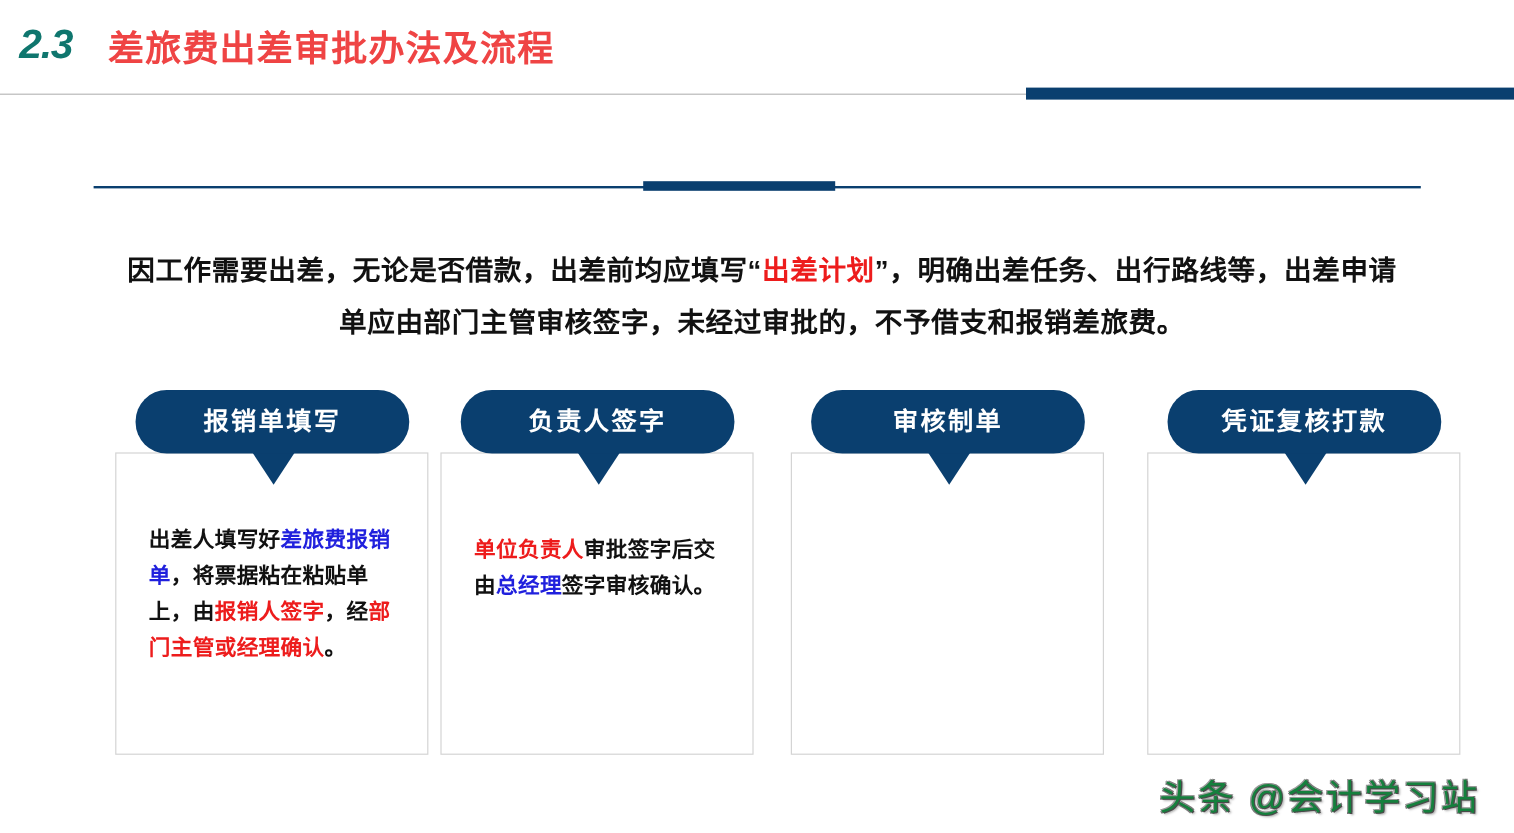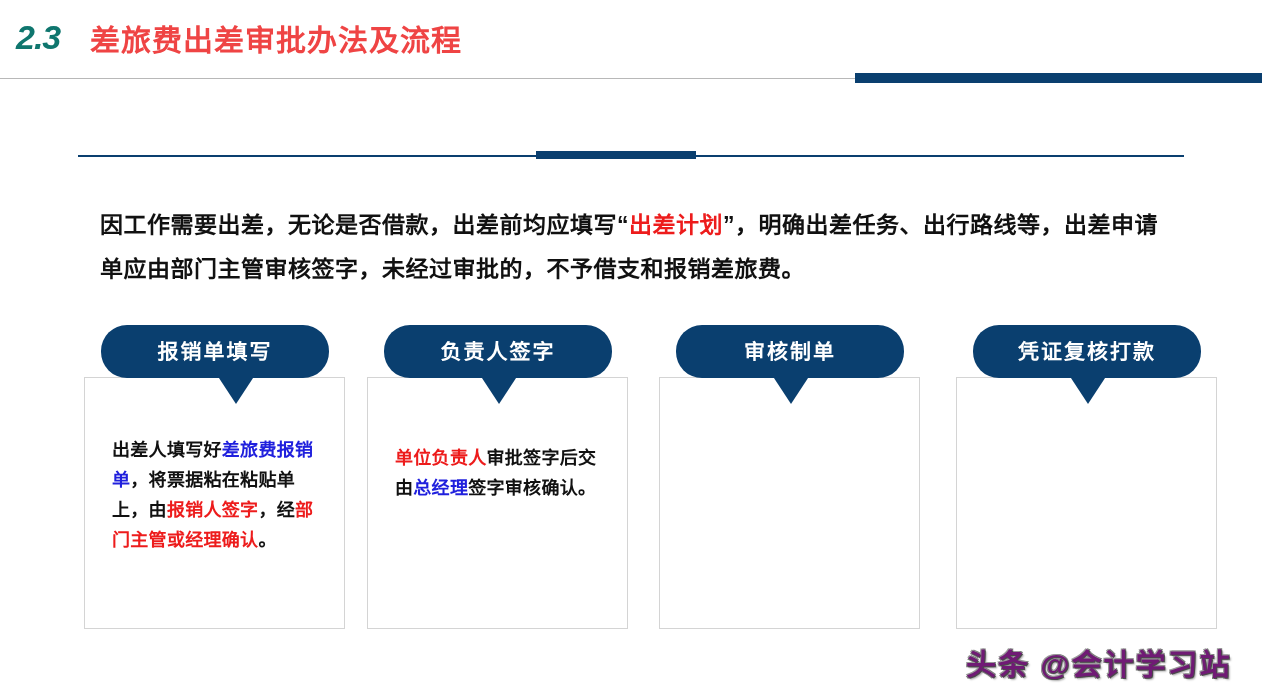--- a/index.html
+++ b/index.html
@@ -77,20 +77,21 @@
     height: 8px;
     background: #0A3F6F;
   }
 
   
   #intro-paragraph {
     position: absolute;
     left: 100px;
     top: 203px;
     width: 1070px;
+    text-align: center;
     font-size: 23px;
     font-weight: bold;
     line-height: 44px;
     color: #111111;
     letter-spacing: 0.5px;
   }
   .txt-red { color: #ED1C1C; }
   .txt-blue { color: #2020DD; }
 
   
@@ -100,21 +101,21 @@
     top: 325px;
     width: 1262px;
     height: 310px;
   }
   .flow-col {
     position: absolute;
     top: 0;
     width: 263px;
     height: 310px;
   }
-  .flow-col.c0 { left: 84px; padding-left: 40px; }
+  .flow-col.c0 { left: 96px; }
   .flow-col.c1 { left: 367px; }
   .flow-col.c2 { left: 637px; margin-left: 22px; }
   .flow-col.c3 { left: 956px; }
 
   .flow-card {
     position: absolute;
     left: 0;
     top: 52px;
     width: 261px;
     height: 252px;
@@ -167,22 +168,22 @@
     z-index: 2;
   }
   .flow-col.c0 .flow-body { top: 110px; }
 
   
   #watermark {
     position: absolute;
     left: 966px;
     top: 640px;
     font-size: 30px;
-    font-weight: bold;
-    color: #701a75;
+    font-weight: normal;
+    color: #15803d;
     letter-spacing: 2px;
     text-shadow:
       1px 1px 0 #4a4a4a,
       -1px -1px 0 #9a9a9a,
       1px -1px 0 #7a7a7a,
       -1px 1px 0 #7a7a7a,
       2px 2px 2px rgba(0,0,0,0.35);
     white-space: nowrap;
   }
 </style>

